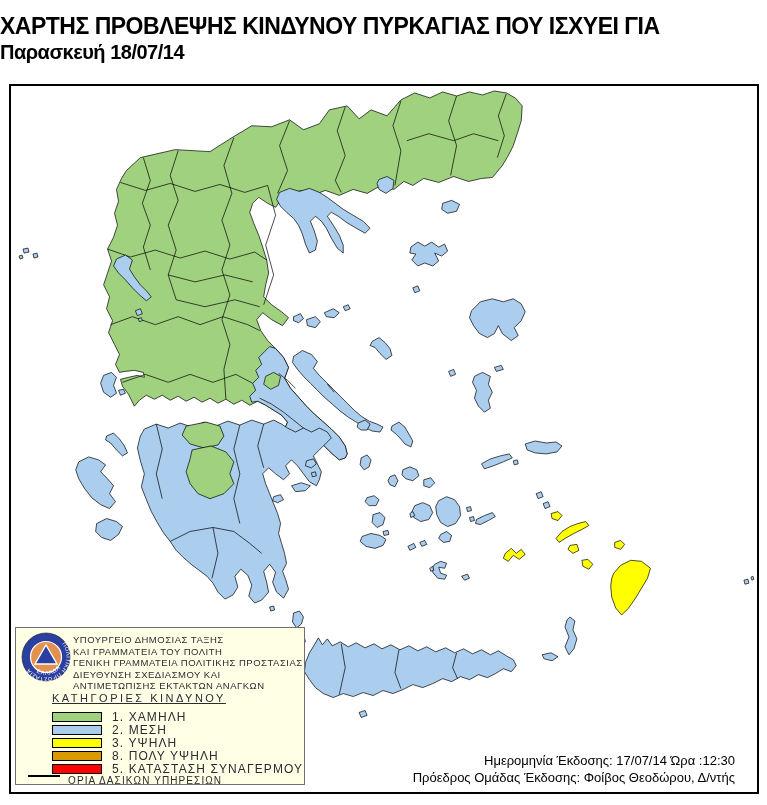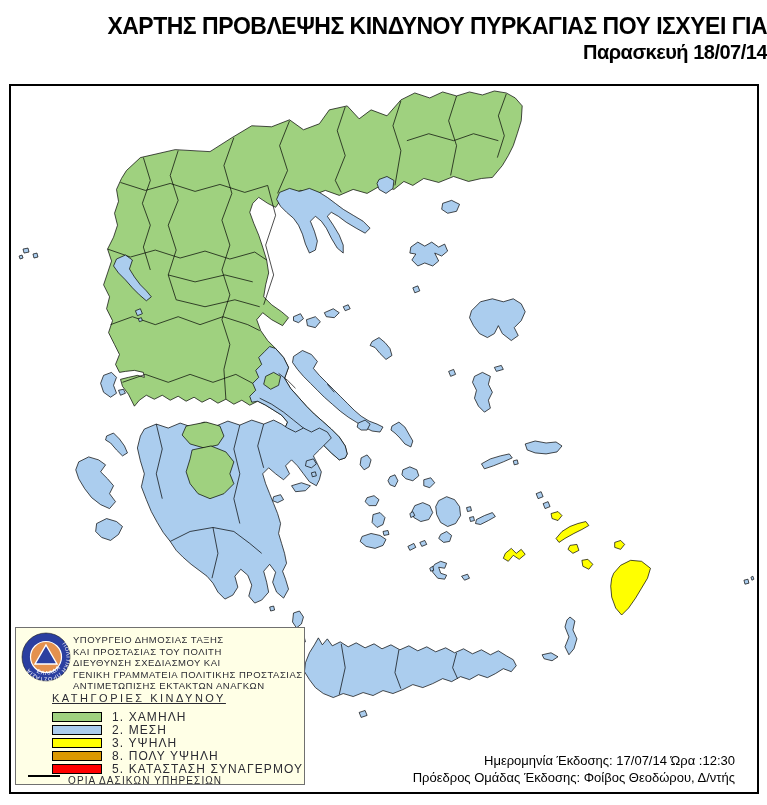--- a/index.html
+++ b/index.html
@@ -1,17 +1,17 @@
 <!DOCTYPE html>
 <html style="--c-low: #9FD17F; --c-med: #ABCDEE; --c-high: #FFFF00;"><head>
 <meta charset="utf-8">
 <style>
   html,body{margin:0;padding:0;background:#ffffff;}
   body{width:767px;height:805px;position:relative;font-family:"Liberation Sans","DejaVu Sans",sans-serif;overflow:hidden;}
-  .title-block{position:absolute;top:12px;left:0;width:767px;text-align:right;color:#000;}
+  .title-block{position:absolute;top:12px;left:0;width:767px;text-align:left;color:#000;}
   .title-line1{font-size:23px;font-weight:bold;letter-spacing:-0.5px;line-height:28px;}
   .title-line2{font-size:20px;font-weight:bold;letter-spacing:-0.5px;line-height:24px;}
   .map-frame{position:absolute;left:9px;top:84px;width:746px;height:706px;border:2px solid #000;background:#fff;}
   .map-frame svg.mainmap{position:absolute;left:0;top:0;}
   .legend-box{position:absolute;left:4px;top:541px;width:290px;height:158px;background:#FFFFE6;border:1px solid #707070;box-sizing:border-box;}
   .legend-top{position:absolute;left:5px;top:4px;display:flex;}
   .agency{margin-left:2px;font-size:9.5px;line-height:11.6px;letter-spacing:0.5px;color:#2b2b33;white-space:nowrap;padding-top:2px;}
   .cat-title{position:absolute;left:36px;top:64px;font-size:11px;letter-spacing:2.5px;color:#2b2b33;text-decoration:underline;}
   .cat-rows{position:absolute;left:36px;top:82px;}
   .cat-row{display:flex;align-items:center;height:13px;margin-bottom:0px;}
@@ -193,23 +193,23 @@
         </defs>
         <text font-size="5.6" fill="#ffffff" font-family="Liberation Sans, DejaVu Sans, sans-serif" letter-spacing="0.4">
           <textPath href="#arcTop" startOffset="14%">ΠΟΛΙΤΙΚΗ ΠΡΟΣΤΑΣΙΑ</textPath>
         </text>
         <text font-size="5.6" fill="#ffffff" font-family="Liberation Sans, DejaVu Sans, sans-serif" letter-spacing="0.8">
           <textPath href="#arcBot" startOffset="32%">ΕΛΛΑΔΑ</textPath>
         </text>
       </svg>
       <div class="agency" id="agency-lines">
           <div>ΥΠΟΥΡΓΕΙΟ ΔΗΜΟΣΙΑΣ ΤΑΞΗΣ</div>
-          <div>ΚΑΙ ΠΡΟΣΤΑΣΙΑΣ ΤΟΥ ΠΟΛΙΤΗ</div>
+          <div>ΚΑΙ ΓΡΑΜΜΑΤΕΙΑ ΤΟΥ ΠΟΛΙΤΗ</div>
+          <div>ΓΕΝΙΚΗ ΓΡΑΜΜΑΤΕΙΑ ΠΟΛΙΤΙΚΗΣ ΠΡΟΣΤΑΣΙΑΣ</div>
           <div>ΔΙΕΥΘΥΝΣΗ ΣΧΕΔΙΑΣΜΟΥ ΚΑΙ</div>
-          <div>ΓΕΝΙΚΗ ΓΡΑΜΜΑΤΕΙΑ ΠΟΛΙΤΙΚΗΣ ΠΡΟΣΤΑΣΙΑΣ</div>
           <div>ΑΝΤΙΜΕΤΩΠΙΣΗΣ ΕΚΤΑΚΤΩΝ ΑΝΑΓΚΩΝ</div>
         </div>
     </div>
     <div class="cat-title">ΚΑΤΗΓΟΡΙΕΣ ΚΙΝΔΥΝΟΥ</div>
     <div class="cat-rows" id="cat-rows">
         <div class="cat-row">
           <span class="swatch" style="background: rgb(159, 209, 127);"></span>
           <span class="cat-label">1. ΧΑΜΗΛΗ</span>
         </div>
         <div class="cat-row">

